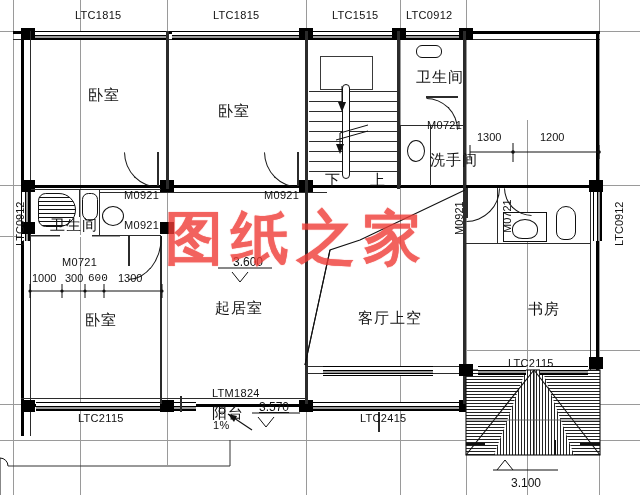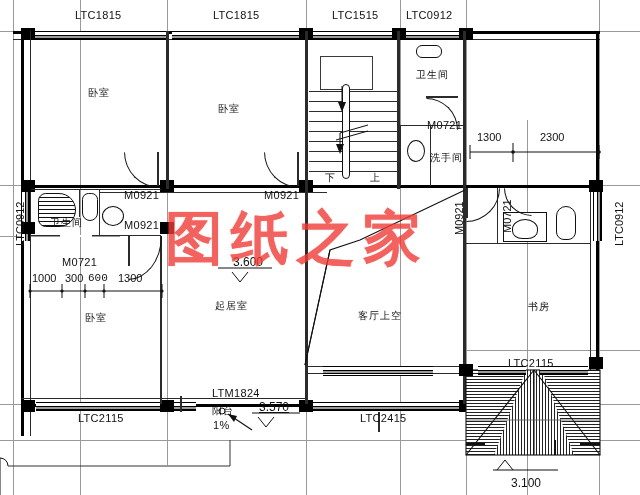--- a/index.html
+++ b/index.html
@@ -19,21 +19,21 @@
   .thin{position:absolute;background:#2b2b2b;}
   .col{position:absolute;background:#000;}
   .grid{position:absolute;background:#9a9a9a;}
   .gridv{width:1px;}
   .gridh{height:1px;}
   .win{position:absolute;background:#ffffff;border-top:1px solid #000;border-bottom:1px solid #000;}
   .win:after{content:"";position:absolute;left:0;right:0;top:50%;height:2px;margin-top:-1px;background:#9b9b9b;border-top:1px solid #000;border-bottom:1px solid #000;}
   .winv{position:absolute;background:#ffffff;border-left:1px solid #000;border-right:1px solid #000;}
   .winv:after{content:"";position:absolute;top:0;bottom:0;left:50%;width:2px;margin-left:-1px;background:#9b9b9b;border-left:1px solid #000;border-right:1px solid #000;}
   .lbl{position:absolute;white-space:nowrap;color:#111;font-size:11px;letter-spacing:.3px;}
-  .lbl-cn{position:absolute;white-space:nowrap;color:#111;font-size:10px;letter-spacing:1px;}
+  .lbl-cn{position:absolute;white-space:nowrap;color:#111;font-size:15px;letter-spacing:1px;}
   .lbl-v{position:absolute;white-space:nowrap;color:#111;font-size:11px;
          transform-origin:0 0;transform:rotate(-90deg);}
   .dim{position:absolute;white-space:nowrap;color:#111;font-size:11px;}
   .outline-l{position:absolute;border:1px solid #3a3a3a;box-sizing:border-box;background:transparent;}
   .fixture{position:absolute;box-sizing:border-box;border:1px solid #111;background:#fff;}
   .door-arc{position:absolute;box-sizing:border-box;border:1px solid #111;border-radius:50%;background:transparent;}
   .watermark{
     position:absolute;white-space:nowrap;color:#ef3b36;opacity:.80;
     font-family:"DejaVu Sans",sans-serif;font-weight:700;
     font-size:58px;letter-spacing:8px;
@@ -263,21 +263,21 @@
   <div class="lbl-cn" style="left:215px;top:299px;">起居室</div>
   <div class="lbl-cn" style="left:358px;top:309px;">客厅上空</div>
   <div class="lbl-cn" style="left:528px;top:300px;">书房</div>
   <div class="lbl-cn" style="left:212px;top:404px;">阳台</div>
 
   <div class="dim" style="left:32px;top:272px;">1000</div>
   <div class="dim" style="left:65px;top:272px;">300</div>
   <div class="dim" style="left:88px;top:272px;font-family:Liberation Mono, monospace;">600</div>
   <div class="dim" style="left:118px;top:272px;">1300</div>
   <div class="dim" style="left:477px;top:131px;">1300</div>
-  <div class="dim" style="left:540px;top:131px;">2300</div>
+  <div class="dim" style="left:540px;top:131px;">1200</div>
 
   <div class="dim" style="left:233px;top:255px;font-size:12px;">3.600</div>
   <div class="dim" style="left:259px;top:400px;font-size:12px;text-decoration:underline;">3.570</div>
   <div class="dim" style="left:511px;top:476px;font-size:12px;">3.100</div>
 
   <div class="lbl" style="left:213px;top:419px;">1%</div>
   <div class="lbl-cn" style="left:325px;top:171px;">下</div>
   <div class="lbl-cn" style="left:370px;top:171px;">上</div>
 
   <div class="watermark" style="left:165px;top:200px;">图纸之家</div>

